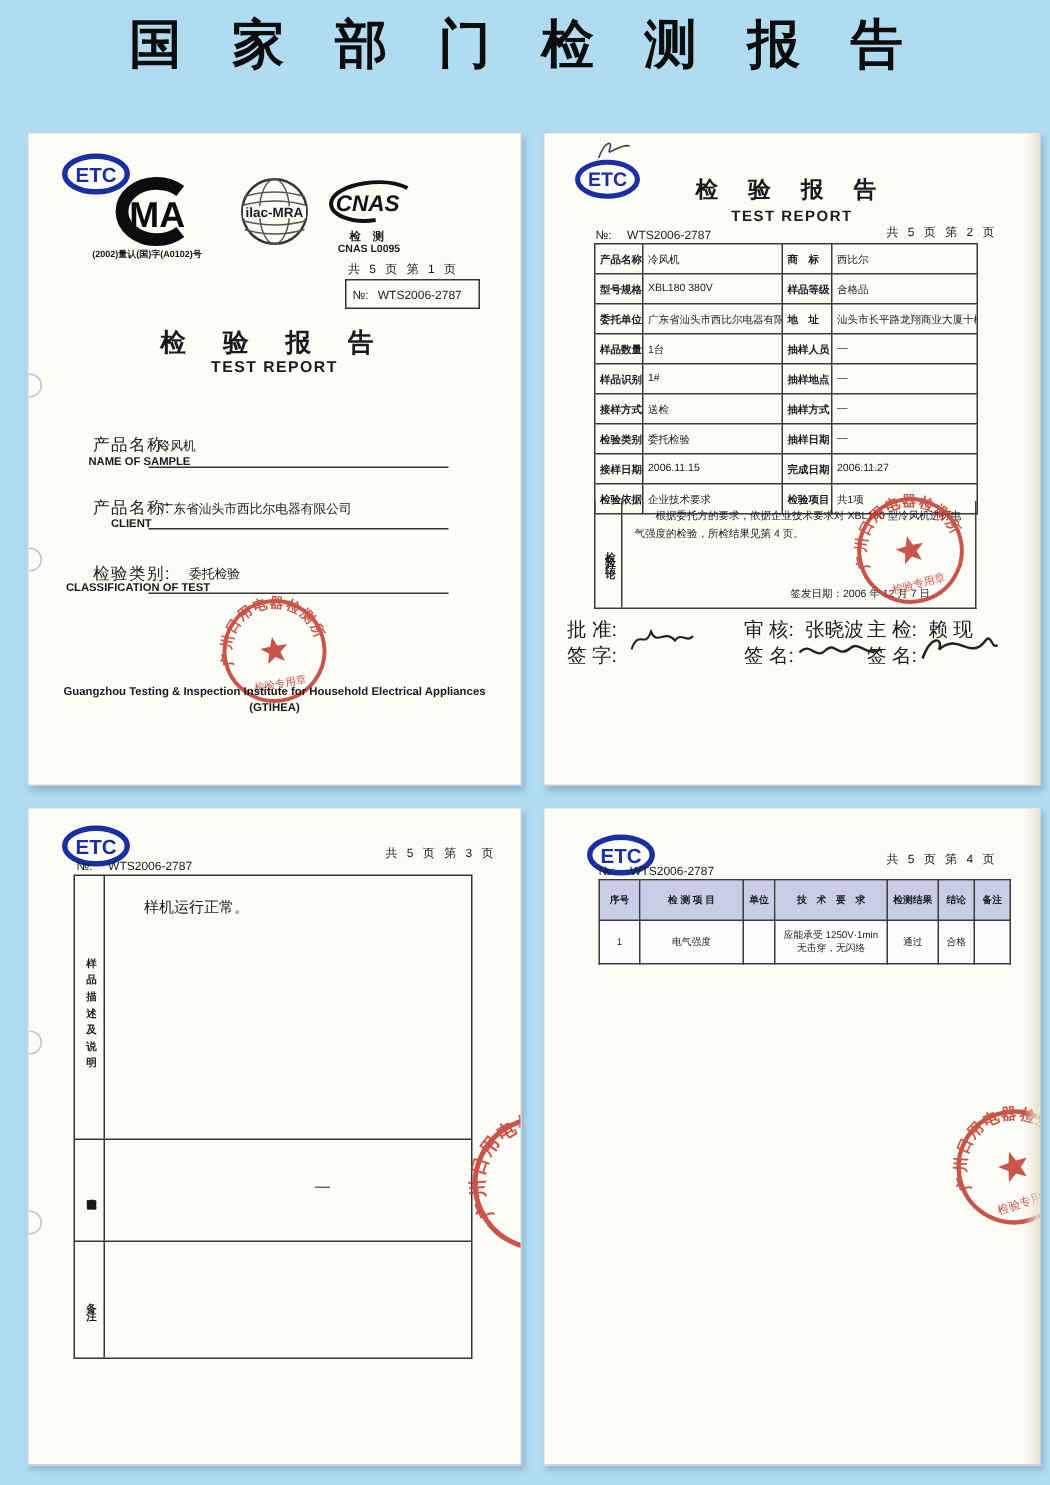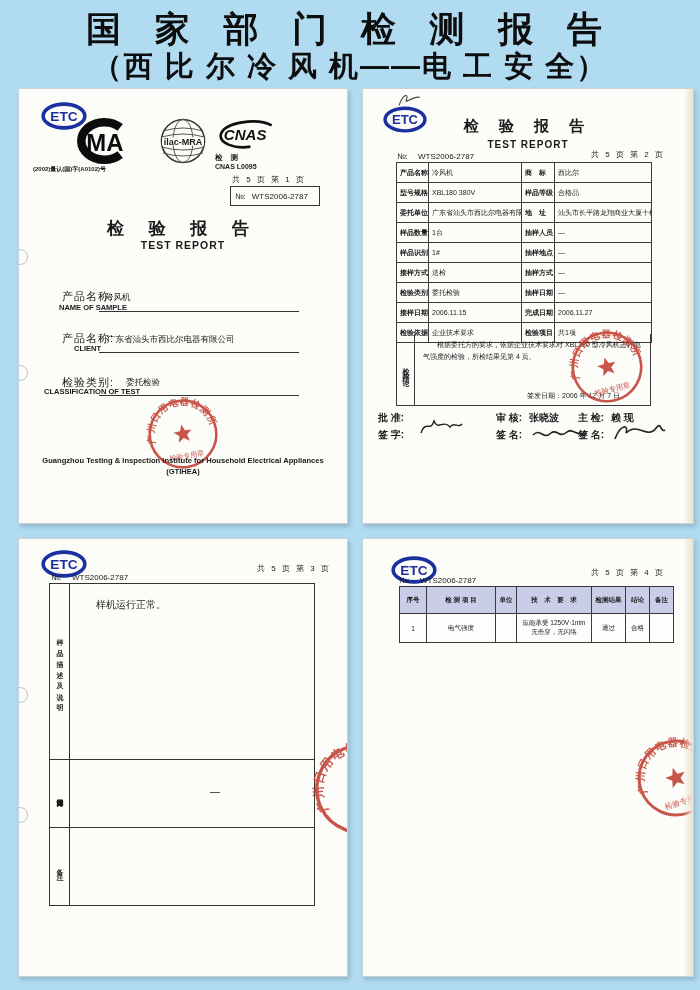--- a/index.html
+++ b/index.html
@@ -30,35 +30,35 @@
   table.info{border-collapse:collapse;table-layout:fixed;}
   table.info td{border:1px solid #3a3a3a;height:19px;padding:0 3px;font-size:7px;
                 overflow:hidden;white-space:nowrap;}
   table.info td.lb{font-weight:bold;}
   .concl{box-sizing:border-box;border:1px solid #3a3a3a;border-top:none;display:flex;}
   .concl .vcol{box-sizing:border-box;width:18px;border-right:1px solid #3a3a3a;
                display:flex;align-items:center;justify-content:center;}
   .vlabel{writing-mode:vertical-rl;text-orientation:upright;font-size:7px;font-weight:bold;}
   .concl-text{font-size:7px;line-height:1.7;padding:5px 8px 0 8px;text-indent:2em;}
   .issue{position:absolute;font-size:7px;}
-  .sig{font-size:10px;font-weight:bold;}
+  .sig{font-size:13px;font-weight:normal;}
   .p3table{box-sizing:border-box;border:1.3px solid #333;display:flex;flex-direction:column;}
   .p3row{display:flex;border-bottom:1px solid #333;}
   .p3row:last-child{border-bottom:none;}
   .p3lab{box-sizing:border-box;width:20px;border-right:1px solid #333;display:flex;
          align-items:center;justify-content:center;}
   .p3content{flex:1;position:relative;font-size:10px;}
   table.res{border-collapse:collapse;table-layout:fixed;}
   table.res td{border:1px solid #3a3a3a;font-size:6.5px;text-align:center;padding:1px 2px;
                overflow:hidden;}
   table.res td.hd{background:#c9cde8;font-weight:bold;height:24px;}
   table.res td.dr{height:26px;background:#fdfdfb;}
   .stamp{position:absolute;color:#c0392b;opacity:.85;z-index:3;}
   .logo{position:absolute;}
-  .cap{position:absolute;font-weight:bold;}
+  .cap{position:absolute;font-weight:bold;text-align:center;}
   .scribble{position:absolute;z-index:2;}
 </style>
 </head>
 <body>
 
 <svg width="0" height="0" style="position:absolute" aria-hidden="true">
   <defs>
     <g id="stampG">
       <circle cx="50" cy="50" r="45" fill="none" stroke="currentColor" stroke-width="3.5"></circle>
       <path id="stampArc" d="M 13,62 A 39,39 0 1 1 87,62" fill="none"></path>
@@ -67,21 +67,20 @@
       </text>
       <path d="M50,37 L53.23,45.55 L62.36,45.98 L55.23,51.70 L57.64,60.52 L50,55.5 L42.36,60.52 L44.77,51.70 L37.64,45.98 L46.77,45.55 Z" fill="currentColor"></path>
       <text x="50" y="83" text-anchor="middle" font-size="9.5" fill="currentColor" font-family="Liberation Sans,sans-serif">检验专用章</text>
     </g>
   </defs>
 </svg>
 
 <div class="canvas">
 
   <div class="abs title1">国 家 部 门 检 测 报 告</div>
-  <div class="abs title2">（西 比 尔 冷 风 机——电 工 安 全）</div>
 
   <div class="page" id="page1">
     <div class="hole" style="top:160px"></div>
     <div class="hole" style="top:276px"></div>
 
     <svg class="logo" style="left:22px;top:12px" width="46" height="30" viewBox="0 0 64 40">
       <ellipse cx="32" cy="20" rx="29" ry="16.5" fill="none" stroke="#1c2f9e" stroke-width="5"></ellipse>
       <text x="32" y="27" text-anchor="middle" font-size="19" font-weight="bold" fill="#1c2f9e" font-family="Liberation Sans,sans-serif">ETC</text>
     </svg>
 

